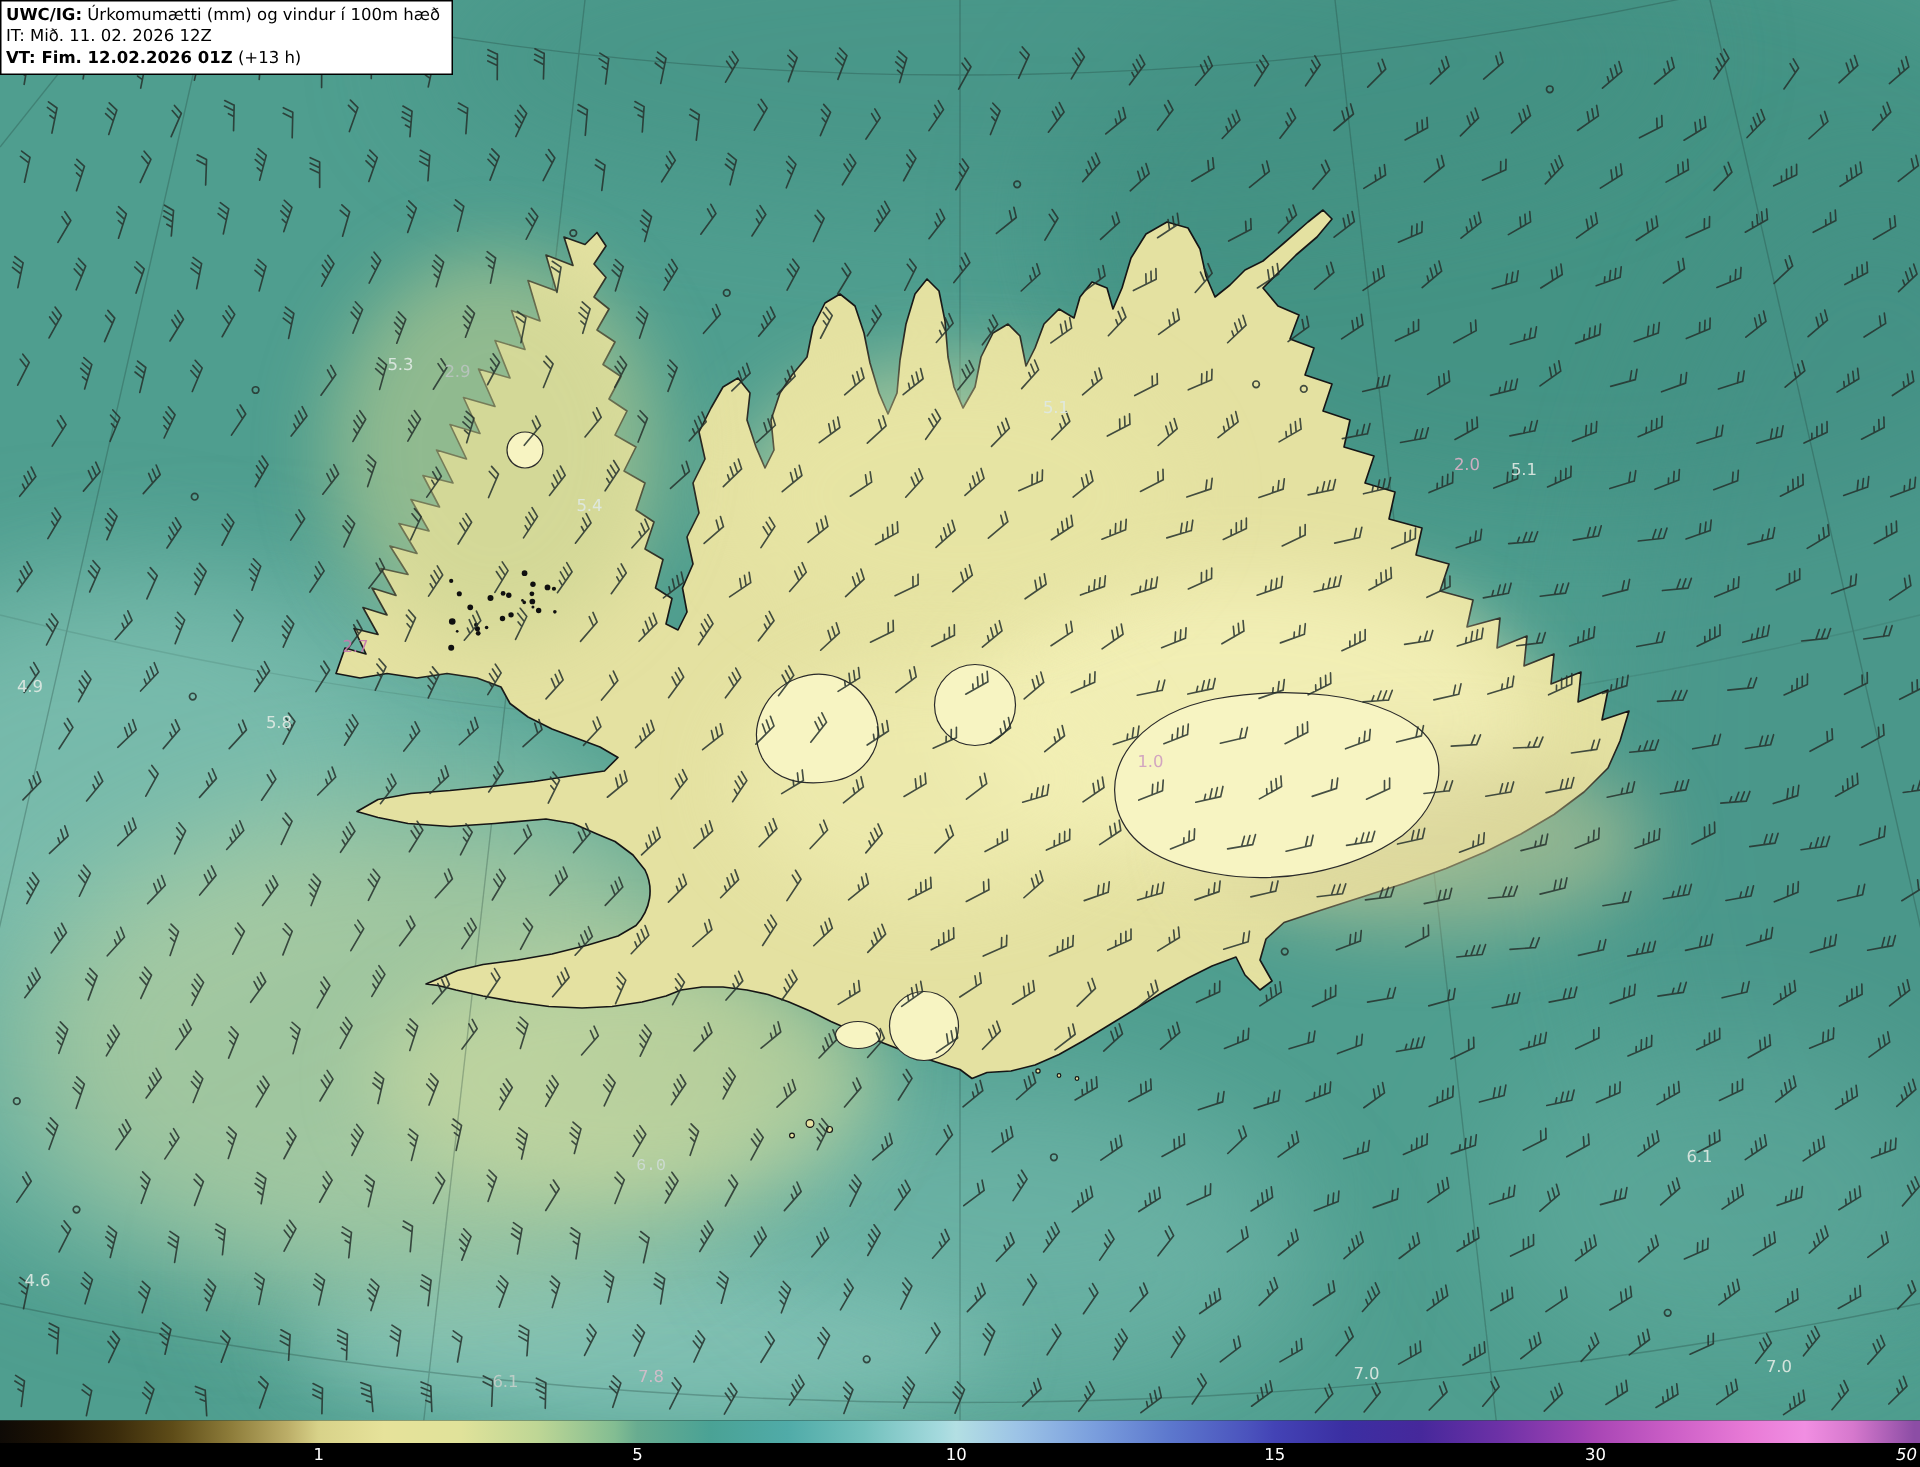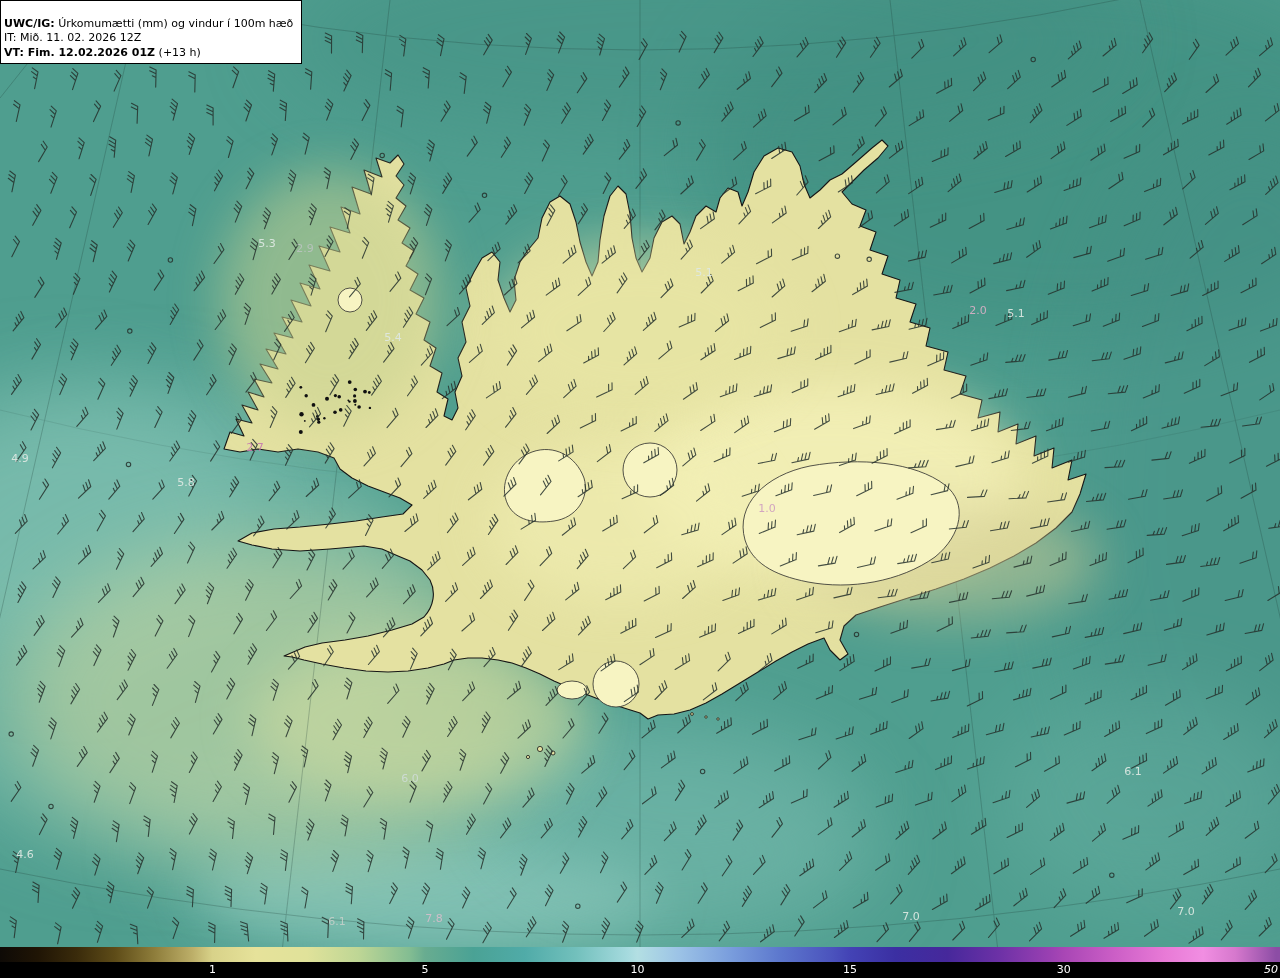--- a/index.html
+++ b/index.html
@@ -1,21 +1,21 @@
 <!DOCTYPE html>
 <html><head>
 <meta charset="utf-8">
 <style>
   html,body{margin:0;padding:0;background:#000;}
   .stage{position:relative;width:1280px;height:978px;overflow:hidden;
          font-family:"DejaVu Sans","Liberation Sans",sans-serif;background:#4f9e8f;}
   .map-area{position:absolute;top:0;left:0;width:1280px;height:947px;}
   .map-area svg{display:block;}
   .title-box{position:absolute;top:0;left:0;background:#ffffff;border:1px solid #000;
-             padding:16px 8px 3px 3px;font-size:11px;line-height:1.3;color:#000;white-space:nowrap;z-index:5;}
+             padding:2px 8px 3px 3px;font-size:11px;line-height:1.3;color:#000;white-space:nowrap;z-index:5;}
   .tb-line{display:block;}
   .map-labels{position:absolute;top:0;left:0;width:1280px;height:947px;pointer-events:none;z-index:3;}
   .map-label{position:absolute;transform:translate(-50%,-50%);font-size:11px;opacity:.92;}
   .colorbar{position:absolute;left:0;top:947px;width:1280px;height:31px;background:#000;}
   .cb-bar{position:absolute;top:0;left:0;width:1280px;height:15px;}
   .cb-ticks{position:absolute;top:15px;left:0;width:1280px;height:16px;}
   .cb-tick{position:absolute;top:1px;transform:translateX(-50%);color:#fff;font-size:11px;}
   .cb-tick.edge{transform:none;}
 </style>
 </head>
@@ -1035,25 +1035,25 @@
     </svg>
 
     <div class="map-labels" id="map-labels">
         <div class="map-label" style="left: 267px; top: 243px; color: rgb(223, 233, 227);">5.3</div>
         <div class="map-label" style="left: 305px; top: 248px; color: rgb(185, 196, 190);">2.9</div>
         <div class="map-label" style="left: 704px; top: 272px; color: rgb(223, 233, 227);">5.1</div>
         <div class="map-label" style="left: 978px; top: 310px; color: rgb(216, 176, 198);">2.0</div>
         <div class="map-label" style="left: 1016px; top: 313px; color: rgb(223, 233, 227);">5.1</div>
         <div class="map-label" style="left: 393px; top: 337px; color: rgb(223, 233, 227);">5.4</div>
         <div class="map-label" style="left: 20px; top: 458px; color: rgb(223, 233, 227);">4.9</div>
-        <div class="map-label" style="left: 237px; top: 447px; color: rgb(199, 123, 176); margin-left: 18px;">2.7</div>
+        <div class="map-label" style="left: 237px; top: 431px; color: rgb(199, 123, 176);">2.7</div>
         <div class="map-label" style="left: 186px; top: 482px; color: rgb(223, 233, 227);">5.8</div>
         <div class="map-label" style="left: 767px; top: 508px; color: rgb(207, 159, 192);">1.0</div>
         <div class="map-label" style="left: 1133px; top: 771px; color: rgb(223, 233, 227);">6.1</div>
-        <div class="map-label" style="left: 410px; top: 778px; color: rgb(207, 220, 214);">6.0</div>
+        <div class="map-label" style="left: 434px; top: 778px; color: rgb(207, 220, 214); font-family: Liberation Mono, monospace;">6.0</div>
         <div class="map-label" style="left: 25px; top: 854px; color: rgb(223, 233, 227);">4.6</div>
         <div class="map-label" style="left: 434px; top: 918px; color: rgb(212, 190, 203);">7.8</div>
         <div class="map-label" style="left: 337px; top: 921px; color: rgb(195, 207, 201);">6.1</div>
         <div class="map-label" style="left: 911px; top: 916px; color: rgb(223, 233, 227);">7.0</div>
         <div class="map-label" style="left: 1186px; top: 911px; color: rgb(223, 233, 227);">7.0</div>
       </div>
 
     <div class="title-box" id="title-box">
         <div class="tb-line"><span style="font-weight: bold;">UWC/IG:</span><span> Úrkomumætti (mm) og vindur í 100m hæð</span></div>
         <div class="tb-line"><span>IT: Mið. 11. 02. 2026 12Z</span></div>

